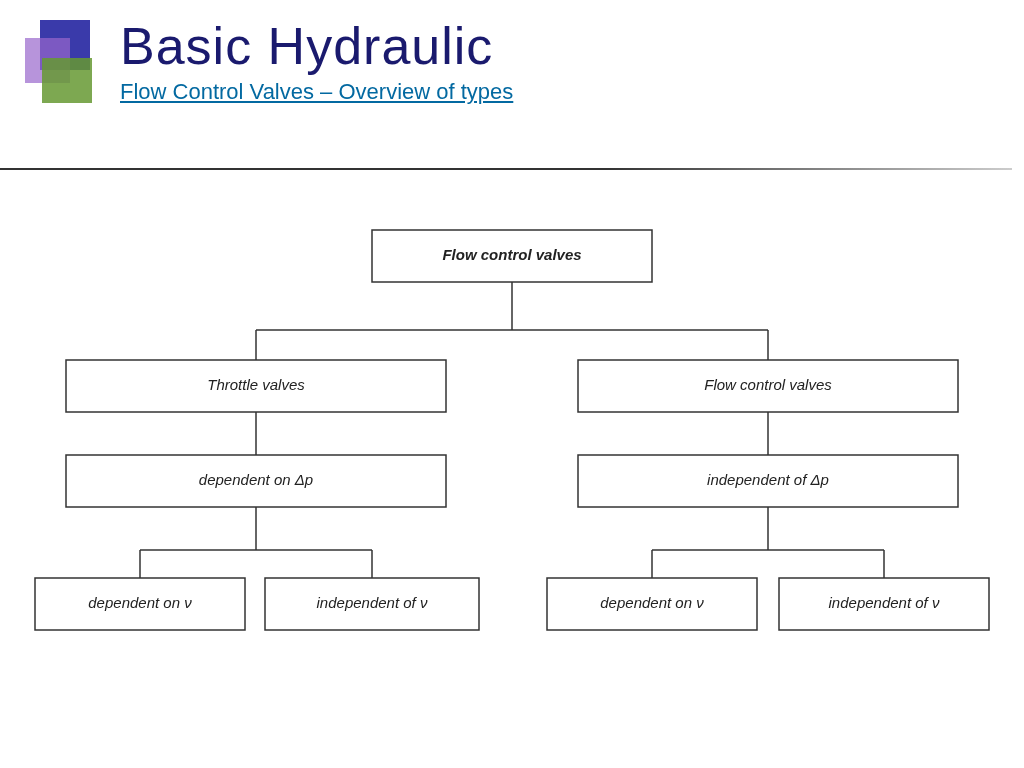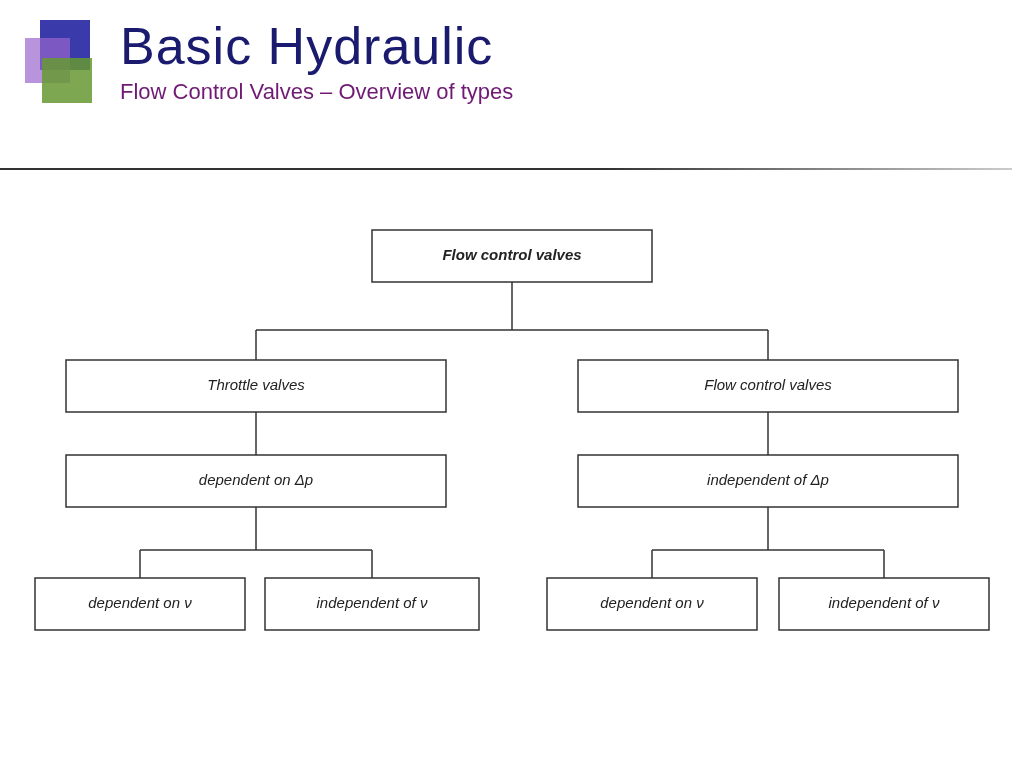--- a/index.html
+++ b/index.html
@@ -68,23 +68,24 @@
     .header-title {
       font-size: 52px;
       color: #1a1a6e;
       font-weight: normal;
       line-height: 1.1;
       letter-spacing: 1px;
     }
 
     .header-subtitle {
       font-size: 22px;
-      color: #701a75;
+      color: #0369a1;
       margin-top: 4px;
       font-weight: normal;
+      text-decoration: underline;
     }
 
     .header-line {
       position: absolute;
       bottom: 20px;
       left: 0;
       right: 0;
       height: 2px;
       background: linear-gradient(to right, #333333 0%, #333333 60%, #cccccc 100%);
     }

